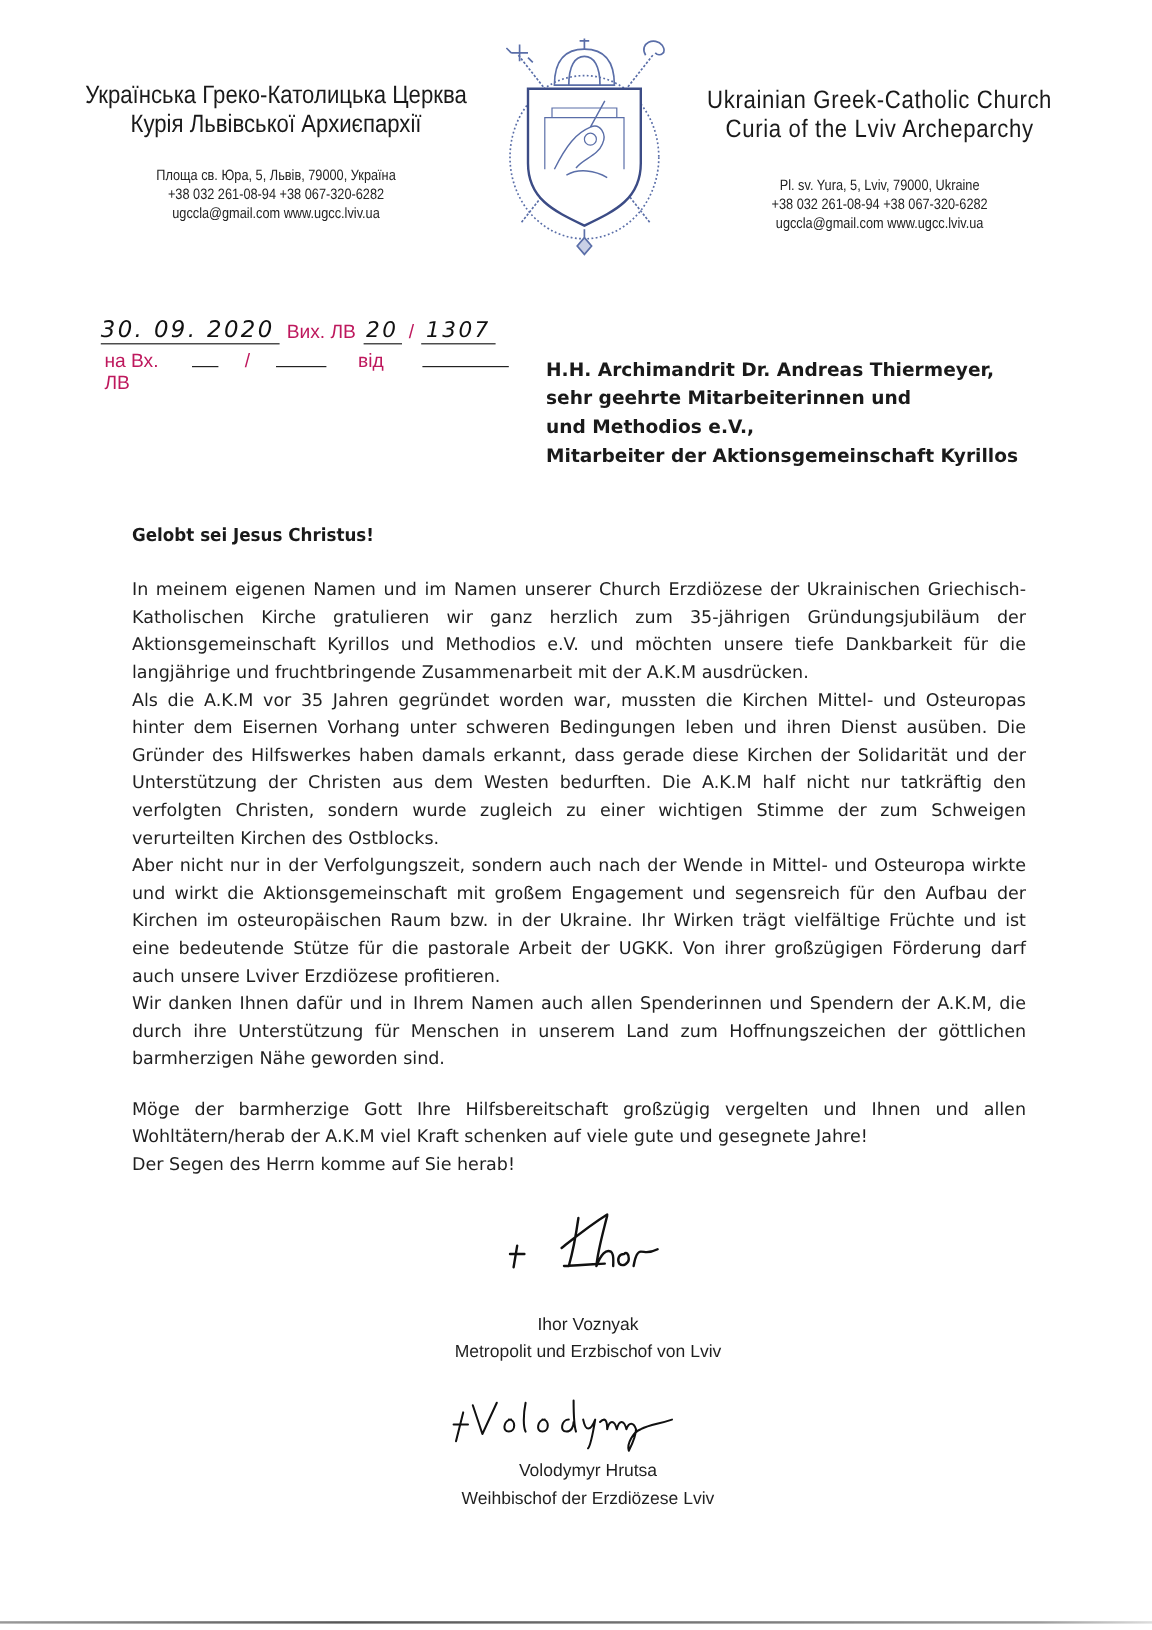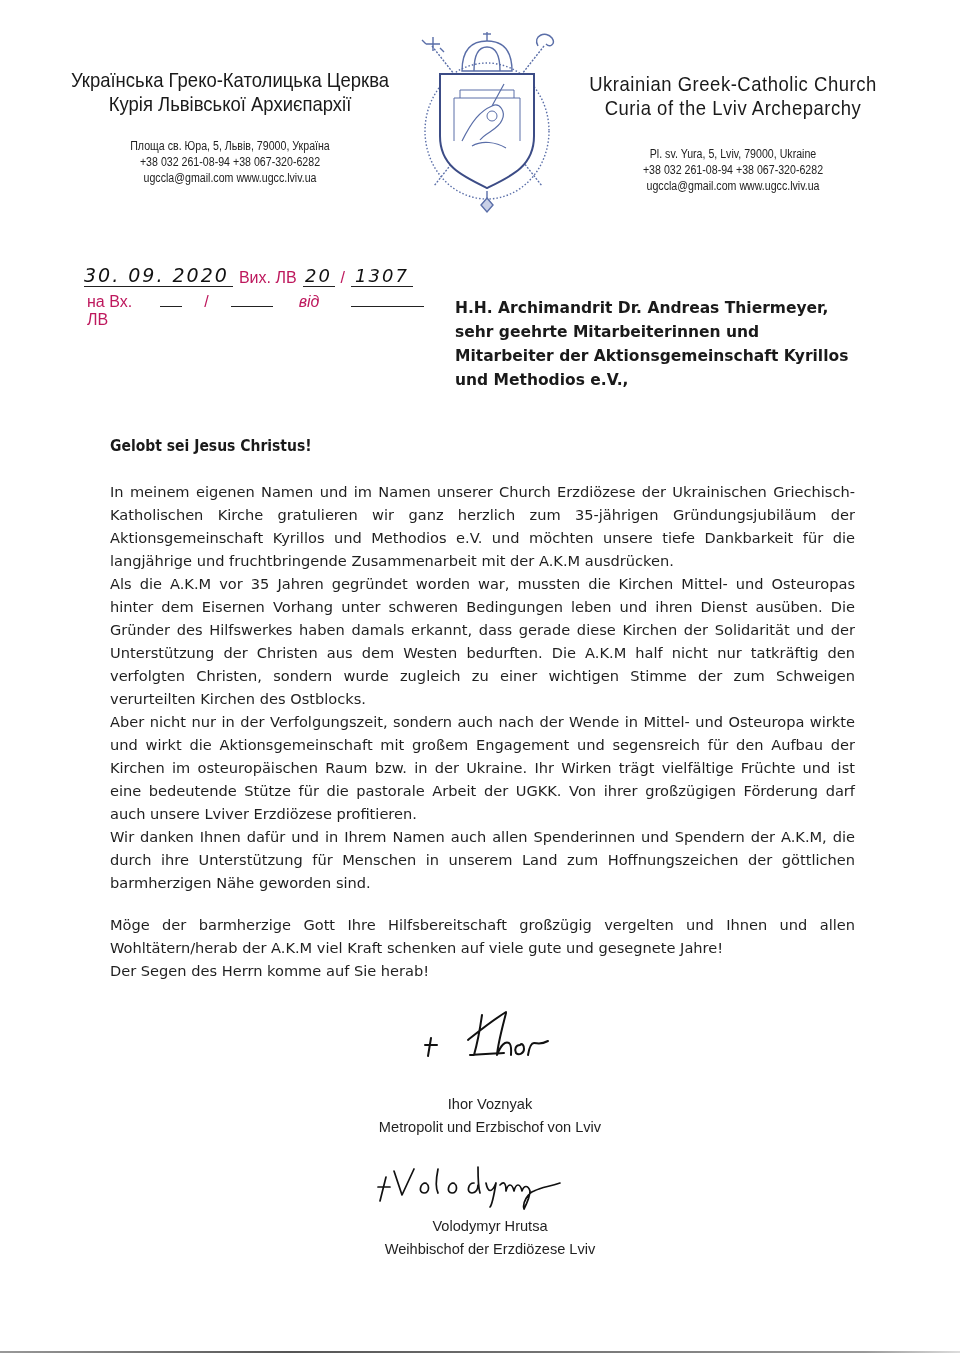--- a/index.html
+++ b/index.html
@@ -73,30 +73,30 @@
     <span class="regsmall">Вих. ЛВ</span>
     <span class="hand uline" style="width:32px; font-size:18px; text-align:center;">20</span>
     <span class="regsmall">/</span>
     <span class="hand uline" style="width:62px; font-size:18px; text-align:center;">1307</span>
   </div>
   <div style="display:flex; align-items:baseline; gap:22px; margin-top:6px; padding-left:3px;">
     <span class="regsmall">на Вх. ЛВ</span>
     <span class="uline" style="width:30px; height:12px;"></span>
     <span class="regsmall">/</span>
     <span class="uline" style="width:58px; height:12px;"></span>
-    <span class="regsmall" style="margin-left:4px;font-style:italic;">від</span>
+    <span class="regsmall" style="margin-left:4px;">від</span>
     <span class="uline" style="width:100px; height:12px; margin-left:10px;"></span>
   </div>
 </div>
 
 <div class="abs" style="left:455px; top:296px; width:420px;">
   <div class="addr">H.H. Archimandrit Dr. Andreas Thiermeyer,</div>
   <div class="addr">sehr geehrte Mitarbeiterinnen und</div>
+  <div class="addr">und Methodios e.V.,</div>
   <div class="addr">Mitarbeiter der Aktionsgemeinschaft Kyrillos</div>
-  <div class="addr">und Methodios e.V.,</div>
 </div>
 
 <div class="abs" style="left:110px; top:437px; font-family:'DejaVu Sans', sans-serif; font-weight:bold; font-size:15px; color:#1a1a1a; transform:scaleX(0.93); transform-origin:left;">Gelobt sei Jesus Christus!</div>
 
 <div class="abs body-text" style="left:110px; top:480px;">
   <div>
     <span class="line">In meinem eigenen Namen und im Namen unserer Church Erzdiözese der Ukrainischen Griechisch-</span>
     <span class="line">Katholischen Kirche gratulieren wir ganz herzlich zum 35-jährigen Gründungsjubiläum der</span>
     <span class="line">Aktionsgemeinschaft Kyrillos und Methodios e.V. und möchten unsere tiefe Dankbarkeit für die</span>
     <span class="line last">langjährige und fruchtbringende  Zusammenarbeit mit der A.K.M ausdrücken.</span>

